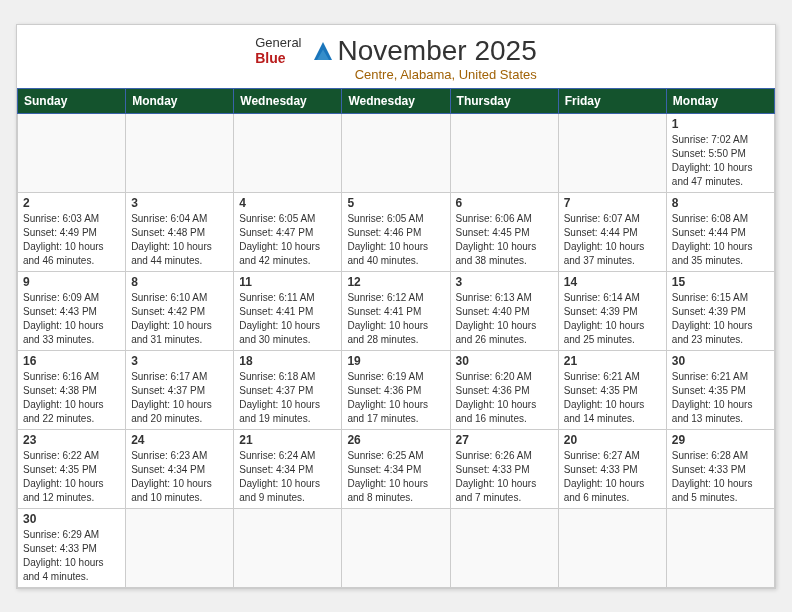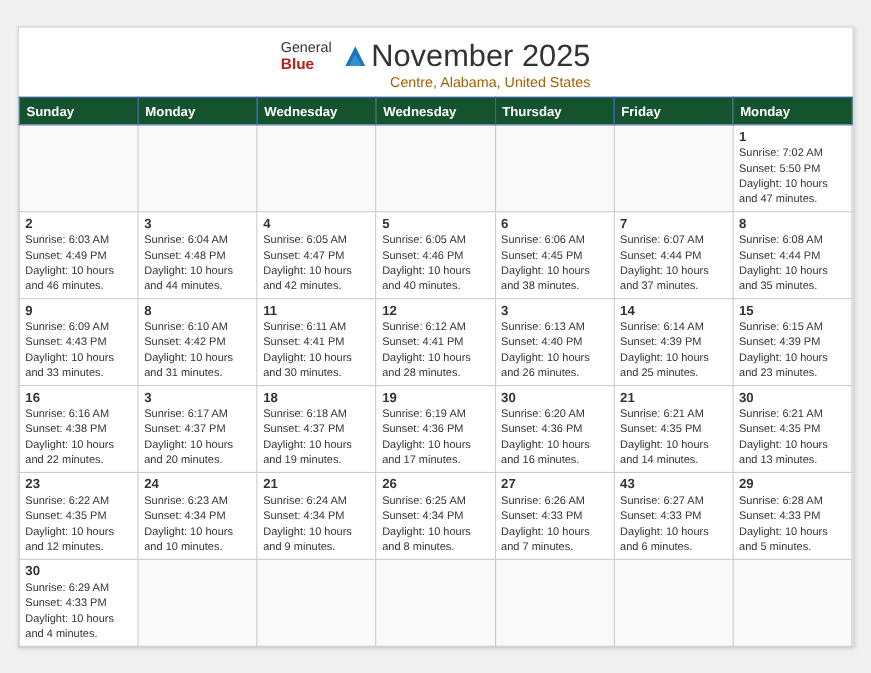--- a/index.html
+++ b/index.html
@@ -247,21 +247,21 @@
           </td>
           <td>
             <div class="day-number">26</div>
             <div class="day-info">Sunrise: 6:25 AM<br>Sunset: 4:34 PM<br>Daylight: 10 hours<br>and 8 minutes.</div>
           </td>
           <td>
             <div class="day-number">27</div>
             <div class="day-info">Sunrise: 6:26 AM<br>Sunset: 4:33 PM<br>Daylight: 10 hours<br>and 7 minutes.</div>
           </td>
           <td>
-            <div class="day-number">43</div>
+            <div class="day-number">20</div>
             <div class="day-info">Sunrise: 6:27 AM<br>Sunset: 4:33 PM<br>Daylight: 10 hours<br>and 6 minutes.</div>
           </td>
           <td>
             <div class="day-number">29</div>
             <div class="day-info">Sunrise: 6:28 AM<br>Sunset: 4:33 PM<br>Daylight: 10 hours<br>and 5 minutes.</div>
           </td>
         </tr>
         <tr class="last-row">
           <td>
             <div class="day-number">30</div>

